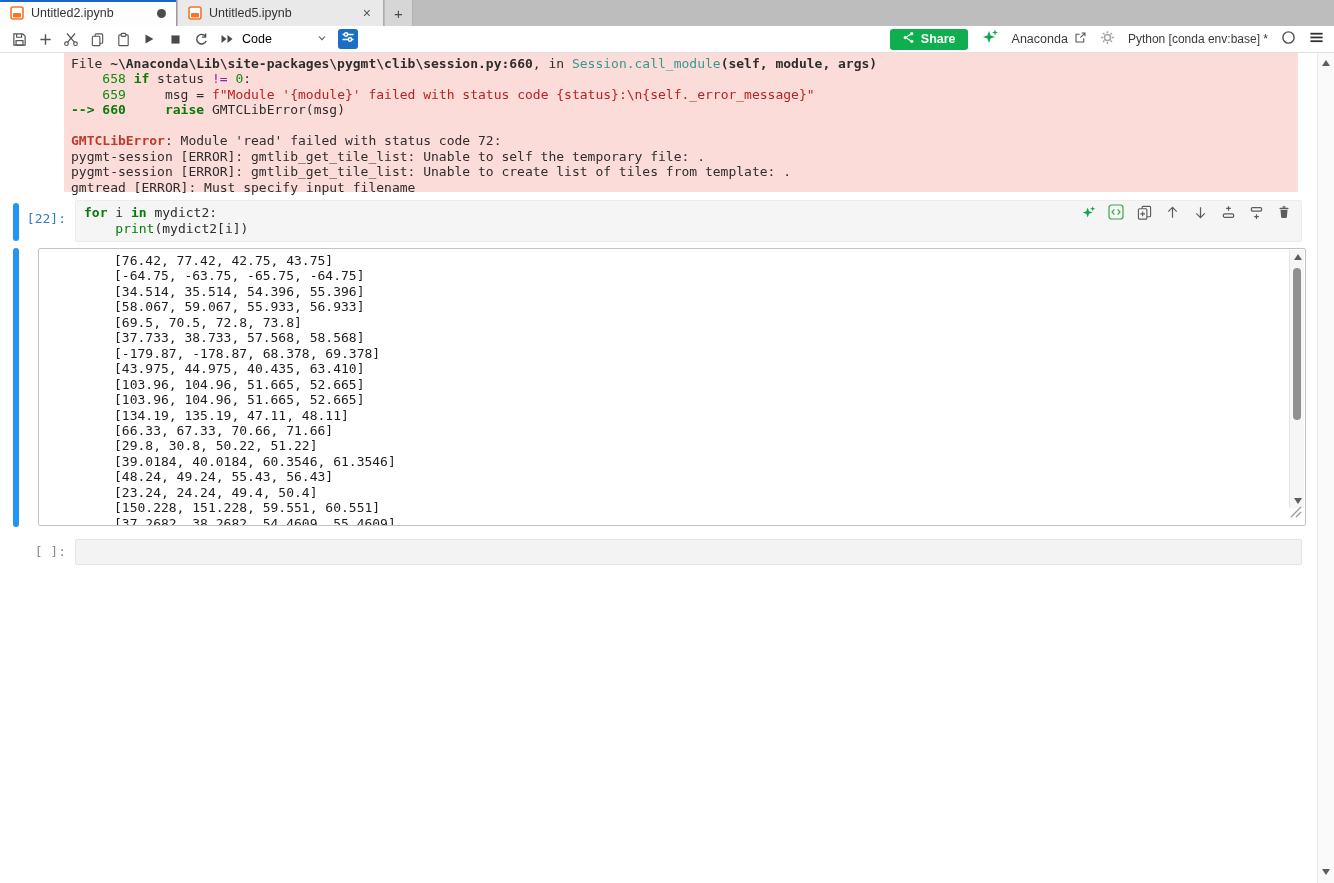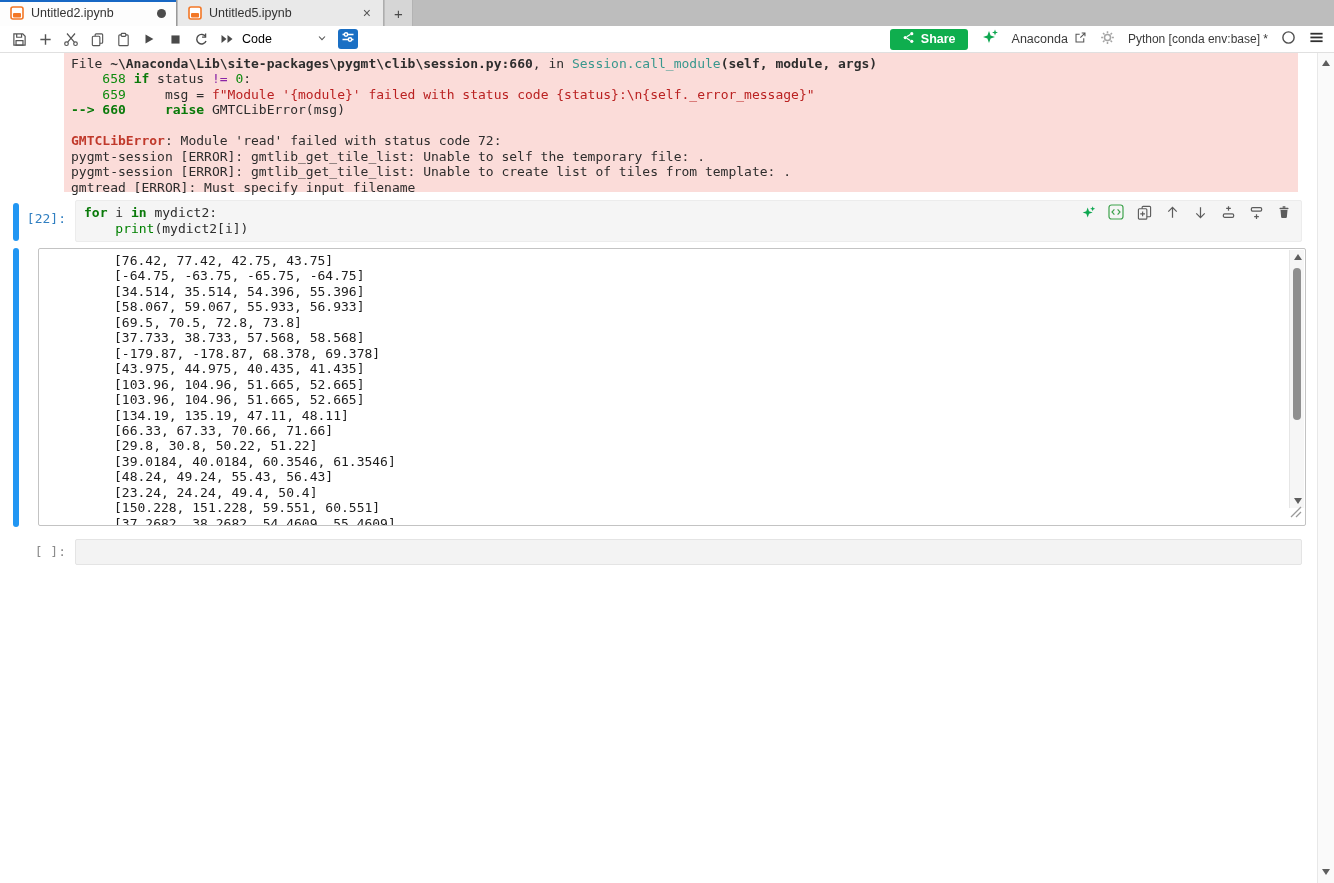--- a/index.html
+++ b/index.html
@@ -322,21 +322,21 @@
   <div class="collapser for-output"></div>
   <div class="output-box">
     <div class="output-text mono">
         <div class="line">[76.42, 77.42, 42.75, 43.75]</div>
         <div class="line">[-64.75, -63.75, -65.75, -64.75]</div>
         <div class="line">[34.514, 35.514, 54.396, 55.396]</div>
         <div class="line">[58.067, 59.067, 55.933, 56.933]</div>
         <div class="line">[69.5, 70.5, 72.8, 73.8]</div>
         <div class="line">[37.733, 38.733, 57.568, 58.568]</div>
         <div class="line">[-179.87, -178.87, 68.378, 69.378]</div>
-        <div class="line">[43.975, 44.975, 40.435, 41.435]</div>
+        <div class="line">[43.975, 44.975, 40.435, 63.410]</div>
         <div class="line">[103.96, 104.96, 51.665, 52.665]</div>
         <div class="line">[103.96, 104.96, 51.665, 52.665]</div>
         <div class="line">[134.19, 135.19, 47.11, 48.11]</div>
         <div class="line">[66.33, 67.33, 70.66, 71.66]</div>
         <div class="line">[29.8, 30.8, 50.22, 51.22]</div>
         <div class="line">[39.0184, 40.0184, 60.3546, 61.3546]</div>
         <div class="line">[48.24, 49.24, 55.43, 56.43]</div>
         <div class="line">[23.24, 24.24, 49.4, 50.4]</div>
         <div class="line">[150.228, 151.228, 59.551, 60.551]</div>
         <div class="line">[37.2682, 38.2682, 54.4609, 55.4609]</div>

